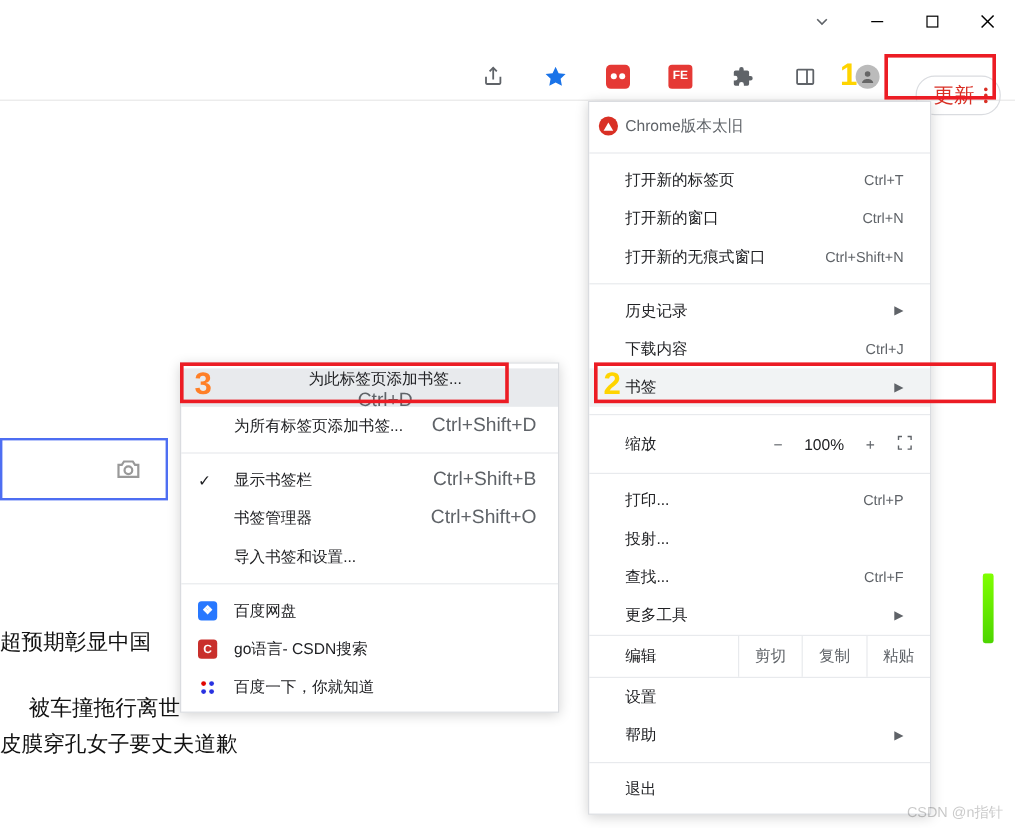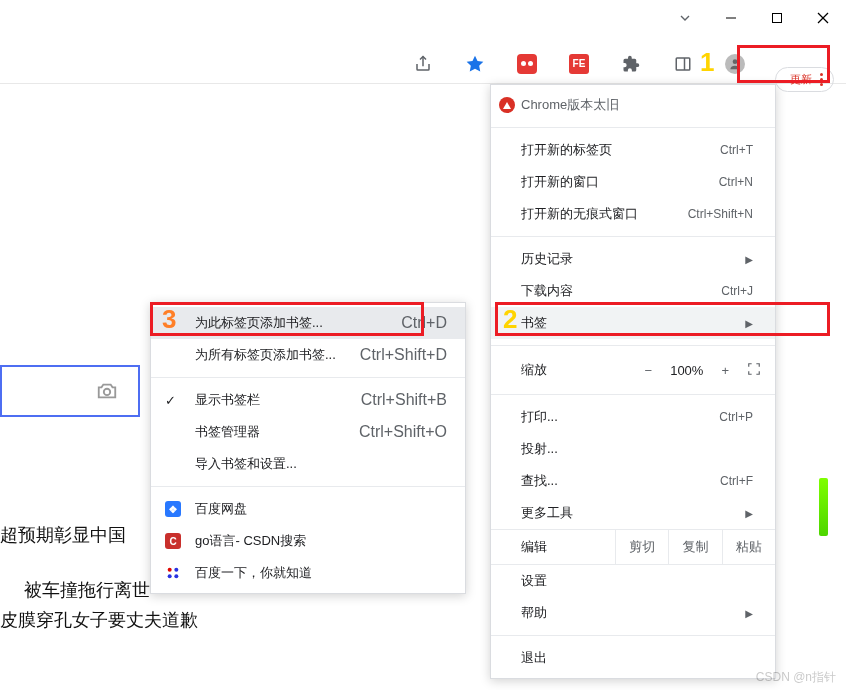--- a/index.html
+++ b/index.html
@@ -7,21 +7,21 @@
 
 
 .window-controls { position: absolute; top: 0; right: 0; display: flex; align-items: center; height: 36px; }
 .window-controls .wc { width: 46px; height: 36px; display: flex; align-items: center; justify-content: center; color: #333; }
 .wc svg { width: 12px; height: 12px; }
 .chevron-down { width: 46px; display: flex; align-items: center; justify-content: center; }
 
 
 .toolbar { position: absolute; top: 44px; left: 0; right: 0; height: 40px; display: flex; align-items: center; justify-content: flex-end; padding: 0 12px 0 0; gap: 28px; border-bottom: 1px solid #e8e8e8; }
 .tb-icon { width: 24px; height: 24px; display: flex; align-items: center; justify-content: center; }
-.update-btn { display: flex; align-items: center; gap: 8px; border: 1px solid #dadce0; border-radius: 16px; padding: 4px 10px 4px 14px; color: #d93025; font-size: 11px; margin-top: 32px; }
+.update-btn { display: flex; align-items: center; gap: 8px; border: 1px solid #dadce0; border-radius: 16px; padding: 4px 10px 4px 14px; color: #d93025; font-size: 17px; margin-top: 32px; }
 .dots { display: flex; flex-direction: column; gap: 2px; }
 .dots span { width: 3px; height: 3px; border-radius: 50%; background: #d93025; }
 
 
 .hl { position: absolute; border: 3px solid #ec1c24; pointer-events: none; }
 .hl1 { top: 45px; left: 737px; width: 93px; height: 38px; }
 .hl2 { top: 302px; left: 495px; width: 335px; height: 34px; }
 .hl3 { top: 302px; left: 150px; width: 274px; height: 34px; }
 
 
@@ -48,21 +48,21 @@
 .zoom-ctl .pct { color: #202124; }
 .fs-icon svg { width: 14px; height: 14px; }
 
 .edit-row { display: flex; align-items: center; height: 36px; padding: 0 0 0 30px; border-top: 1px solid #e8eaed; border-bottom: 1px solid #e8eaed; }
 .edit-row .lbl { width: 94px; }
 .edit-row .ebtn { flex: 1; text-align: center; border-left: 1px solid #e8eaed; height: 100%; display: flex; align-items: center; justify-content: center; color: #5f6368; }
 
 
 .submenu { position: absolute; top: 302px; left: 150px; width: 316px; background: #fff; box-shadow: 0 2px 10px rgba(0,0,0,0.18); border: 1px solid #dadce0; padding: 4px 0; }
 .submenu .item { display: flex; align-items: center; height: 32px; padding: 0 18px 0 44px; position: relative; }
-.submenu .item.hl-item { background: #e8eaed; }
+.submenu .item.hl-item { background: #e8eaed; flex-direction: column; }
 .submenu .item .lbl { flex: 1; }
 .submenu .item .sc { color: #5f6368; font-size: 16px; }
 .submenu .sep { height: 1px; background: #e8eaed; margin: 6px 0; }
 .submenu .chk { position: absolute; left: 14px; color: #202124; }
 .submenu .favicon { position: absolute; left: 14px; width: 16px; height: 16px; border-radius: 3px; display: flex; align-items: center; justify-content: center; font-size: 10px; font-weight: bold; color: #fff; }
 .fav-blue { background: #2878ff; }
 .fav-red { background: #c9302c; }
 .fav-bd { background: #fff; }
 .fav-bd svg { width: 16px; height: 16px; }
 

